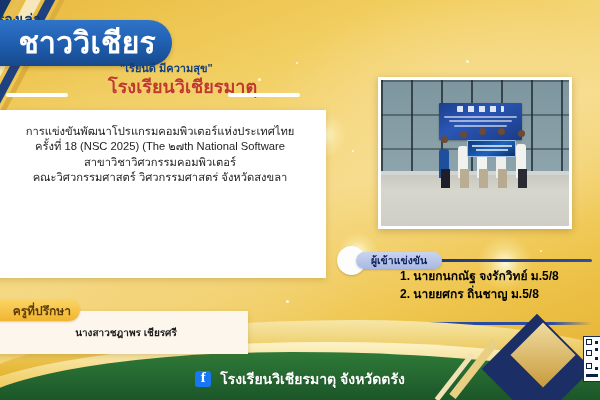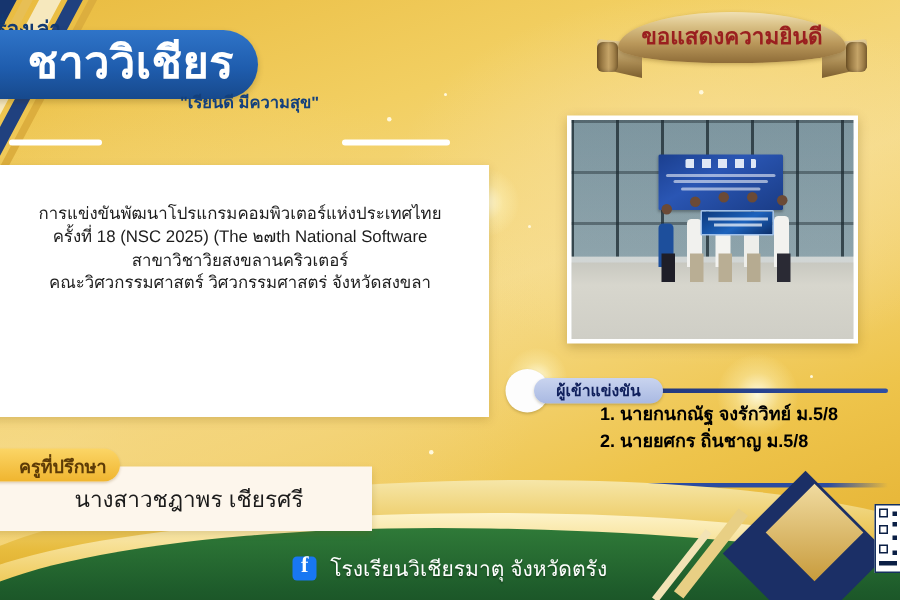--- a/index.html
+++ b/index.html
@@ -88,21 +88,21 @@
     position:absolute; left:-14px; top:110px; width:340px; height:168px;
     background:#ffffff;
     box-shadow:0 2px 6px rgba(120,80,0,.22);
   }
   .panel-inner { padding:10px 14px 8px 22px; text-align:center; }
   .p-head {
     color:#e01f1f; font-weight:bold; line-height:1.30; font-size:15px;
     text-shadow:0 0 1px rgba(224,31,31,.25);
   }
   .p-head .l3 { display:block; }
-  .p-body { margin-top:16px; color:#1d1d1d; font-size:11.2px; line-height:1.38; }
+  .p-body { margin-top:4px; color:#1d1d1d; font-size:11.2px; line-height:1.38; }
   .p-body div { white-space:nowrap; }
 
   
   .photo-wrap { position:absolute; left:378px; top:77px; width:194px; height:152px;
     background:#ffffff; box-shadow:0 2px 7px rgba(110,75,0,.3); padding:3px; }
   .photo { position:relative; width:100%; height:100%; overflow:hidden;
     background:linear-gradient(180deg,#cfd6d9 0%,#b9c3c8 46%,#cdd2d2 47%,#d9dcd9 100%); }
   .glassgrid { position:absolute; left:0; top:0; right:0; height:62%;
     background:
       repeating-linear-gradient(90deg, rgba(40,55,62,.85) 0 2px, rgba(150,170,178,.30) 2px 30px),
@@ -151,21 +151,21 @@
     border-radius:0 11px 11px 0;
     display:flex; align-items:center; justify-content:flex-end; padding-right:9px;
     box-shadow:0 1px 2px rgba(110,70,0,.25);
   }
   .teach-tab span { color:#5d3b06; font-size:12px; font-weight:bold; white-space:nowrap; }
   .teach-card {
     position:absolute; left:-10px; top:311px; width:258px; height:43px;
     background:#fdf6ec; box-shadow:0 2px 5px rgba(120,80,0,.22);
     display:flex; align-items:center; justify-content:center;
   }
-  .teach-card span { color:#1b1b1b; font-size:15px; font-weight:normal; white-space:nowrap; padding-left:14px; }
+  .teach-card span { color:#1b1b1b; font-size:10px; font-weight:bold; white-space:nowrap; padding-left:14px; }
 
   
   .wave { position:absolute; left:-40px; width:700px; }
   .wave-gold-a { bottom:-6px; height:86px;
     background:linear-gradient(180deg,#f6e6a8,#e7bb3c 55%,#d79f21);
     border-radius:62% 48% 0 0 / 100% 78% 0 0; }
   .wave-gold-b { bottom:-14px; height:72px;
     background:linear-gradient(180deg,#fdf3c9,#f0cd62 60%,#dfae33);
     border-radius:58% 52% 0 0 / 96% 84% 0 0; }
   .wave-green { bottom:-30px; height:78px;
@@ -174,21 +174,21 @@
 
   
   .shard { position:absolute; }
 
   
   .footer { position:absolute; left:0; bottom:8px; width:600px; height:26px;
     display:flex; align-items:center; justify-content:center; gap:9px; }
   .fb { width:16px; height:16px; background:#1877f2; border-radius:3px; position:relative; flex:0 0 auto; }
   .fb::after { content:"f"; position:absolute; left:0; right:0; top:-2px; text-align:center;
     color:#fff; font-family:"Liberation Serif",serif; font-size:15px; font-weight:bold; }
-  .footer .txt { color:#ffffff; font-size:14px; font-weight:normal; white-space:nowrap;
+  .footer .txt { color:#ffffff; font-size:14px; font-weight:bold; white-space:nowrap;
     text-shadow:0 1px 1px rgba(0,0,0,.3);text-align:center; }
 
   
   .qr { position:absolute; left:583px; top:336px; width:20px; height:46px;
     background:#ffffff; border:1px solid #15305f; overflow:hidden; }
   .qr i { position:absolute; background:#0b1f45; }
 </style>
 </head>
 <body>
 
@@ -216,39 +216,31 @@
     <i style="left:93px;width:13px;background:#f6e8bd;"></i>
     <i style="left:112px;width:9px;background:#20417f;"></i>
     <i style="left:126px;width:5px;background:#dcae3e;"></i>
   </div>
 
   <div class="hdr-kicker">เรื่องเล่า....</div>
   <div class="hdr-pill">
     <span>ชาววิเชียร</span>
   </div>
   <div class="hdr-motto">"เรียนดี  มีความสุข"</div>
+  <div class="hdr-school">โรงเรียนวิเชียรมาตุ</div>
   <div class="hdr-bar-l"></div>
   <div class="hdr-bar-r"></div>
 
-  <div class="ribbon">
-    <div class="rib-tail l"></div>
-    <div class="rib-tail r"></div>
-    <div class="rib-curl l"></div>
-    <div class="rib-curl r"></div>
-    <div class="ribbon-main">
-      <span>ขอแสดงความยินดี</span>
-    </div>
-  </div>
 
   <div class="panel">
     <div class="panel-inner">
       <div class="p-body">
         <div>การแข่งขันพัฒนาโปรแกรมคอมพิวเตอร์แห่งประเทศไทย</div>
         <div>ครั้งที่ 18 (NSC 2025) (The ๒๗th National Software</div>
-        <div>สาขาวิชาวิยสงขลานคริวเตอร์</div>
+        <div>สาขาวิชาวิศวกรรมคอมพิวเตอร์</div>
         <div>คณะวิศวกรรมศาสตร์  วิศวกรรมศาสตร่ จังหวัดสงขลา</div>
       </div>
     </div>
   </div>
 
   <div class="photo-wrap">
     <div class="photo">
       <div class="ceil"></div>
       <div class="glassgrid"></div>
       <div class="ground"></div>

